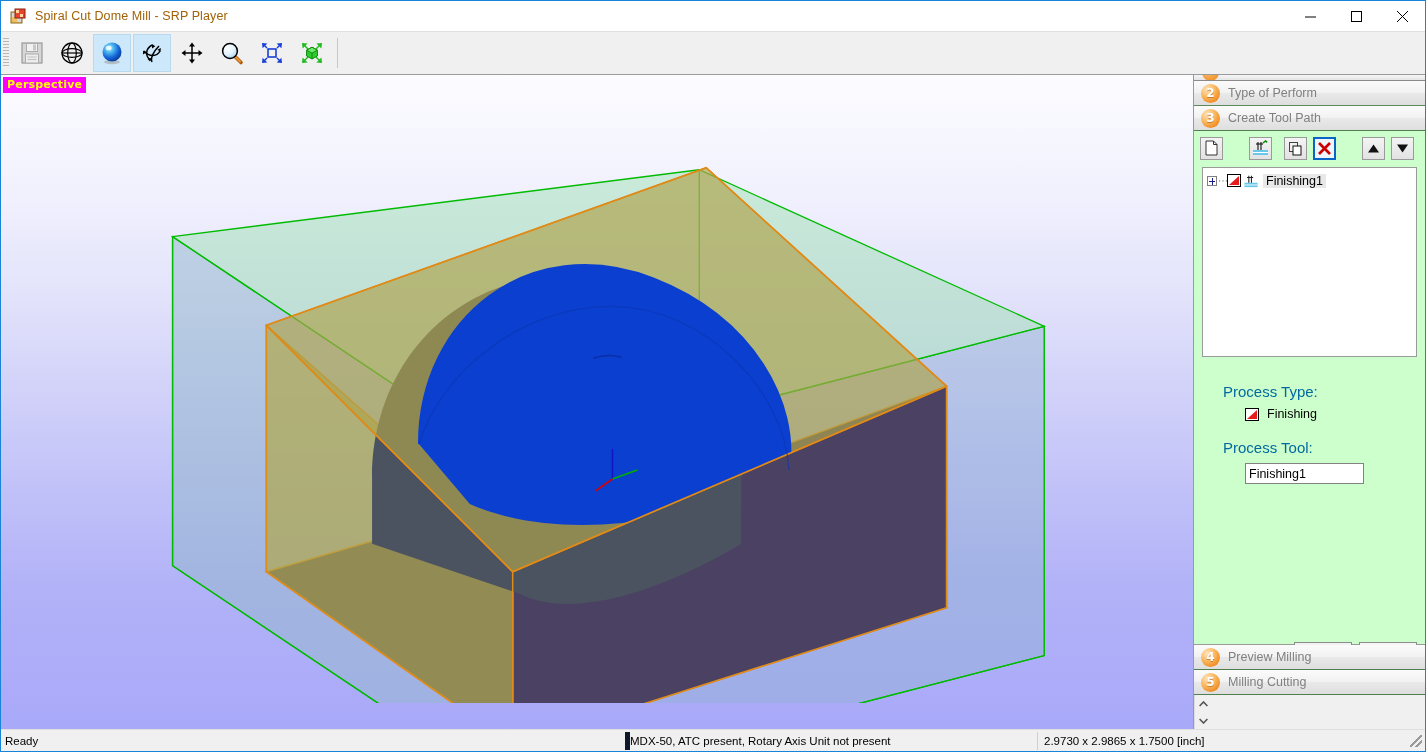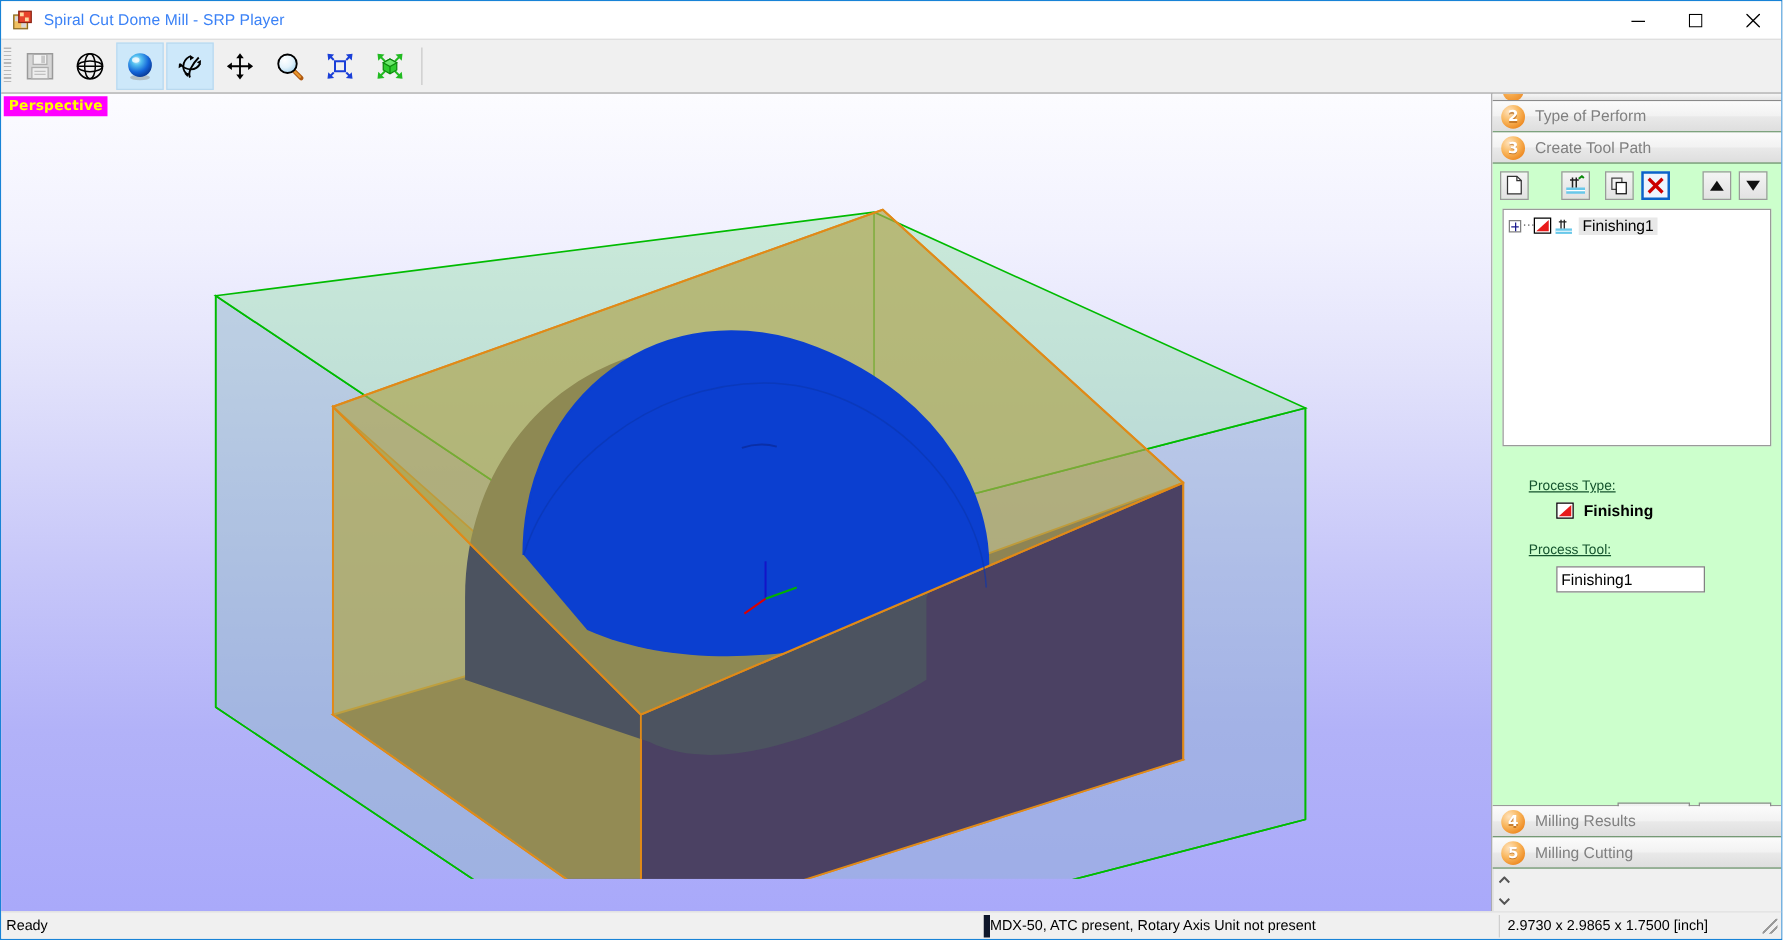--- a/index.html
+++ b/index.html
@@ -25,21 +25,21 @@
     height:30px; min-height:30px;
     background:#ffffff;
     display:flex; align-items:center;
     position:relative;
   }
   .app-icon {
     width:17px; height:17px; margin-left:9px; margin-right:8px;
     position:relative; flex:none;
   }
   .title-text {
-    font-size:12.5px; color:#3b82f6; letter-spacing:0.1px;
+    font-size:12.5px; color:#a16207; letter-spacing:0.1px;
     white-space:nowrap;
   }
   .winbtns { position:absolute; right:0; top:0; height:30px; display:flex; }
   .winbtn {
     width:46px; height:30px;
     display:flex; align-items:center; justify-content:center;
     color:#000;
   }
 
   
@@ -214,25 +214,24 @@
   .ico-fin:after {
     content:""; position:absolute; left:1px; bottom:1px;
     width:0; height:0;
     border-left:10px solid transparent;
     border-bottom:9px solid #e81b1b;
   }
   .ico-tool { width:16px; height:14px; flex:none; }
 
   .proc-area { padding:26px 0 0 29px; flex:1; }
   .proc-lbl {
-    font-size:11px; color:#14532d; margin-bottom:7px;
+    font-size:15px; color:#0369a1; margin-bottom:7px;
     font-family:"Liberation Sans", sans-serif;
-    text-decoration:underline;
-  }
-  .proc-row { display:flex; margin:0 0 18px 22px;font-weight:bold; }
+  }
+  .proc-row { display:flex; align-items:center; margin:0 0 18px 22px; }
   .proc-row .ico-fin { margin-right:8px; }
   .proc-val { font-size:12.5px; color:#000; }
   .proc-input {
     margin-left:22px;
     width:119px; height:21px;
     border:1px solid #828282;
     background:#ffffff;
     font-family:"Liberation Sans", sans-serif;
     font-size:12.5px; color:#000;
     padding:0 3px;
@@ -281,21 +280,21 @@
     display:flex; align-items:center;
     position:relative;
   }
   .sb-cell {
     font-size:11.5px; color:#000;
     font-family:"Liberation Sans", sans-serif;
     white-space:nowrap; overflow:hidden;
     padding-left:4px;
     height:18px; display:flex; align-items:center;
   }
-  .sb-cell.b1 { width:786px; }
+  .sb-cell.b1 { width:624px; }
   .sb-cell.b2 { width:412px; border-left:5px solid #0f172a; justify-content:flex-start; padding-left:0; }
   .sb-cell.b3 { flex:1; border-left:1px solid #cfcfcf; padding-left:6px; }
   .sb-grip {
     width:12px; height:12px; margin-right:3px; flex:none;
     background:
       linear-gradient(135deg,transparent 45%,#9a9a9a 45%,#9a9a9a 55%,transparent 55%),
       linear-gradient(135deg,transparent 70%,#9a9a9a 70%,#9a9a9a 80%,transparent 80%);
   }
 </style>
 </head>
@@ -629,21 +628,21 @@
           </div>
 
           <div class="btnrow">
             <div class="dlgbtn disabled">Apply</div>
             <div class="dlgbtn">Axis</div>
           </div>
         </div>
 
         <div class="step-header nb">
           <div class="step-num">4</div>
-          <div class="step-title">Milling Results</div>
+          <div class="step-title">Preview Milling</div>
         </div>
 
         <div class="step-header nb">
           <div class="step-num">5</div>
           <div class="step-title">Milling Cutting</div>
         </div>
       </div>
 
       <div class="rp-scrollbar">
         <div class="sb-arrow">

